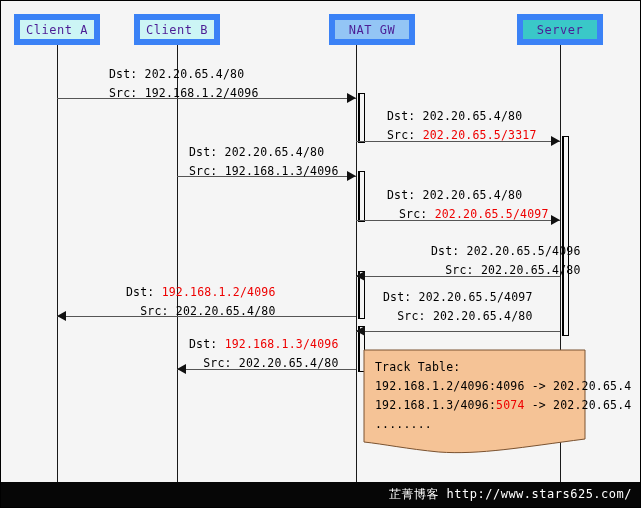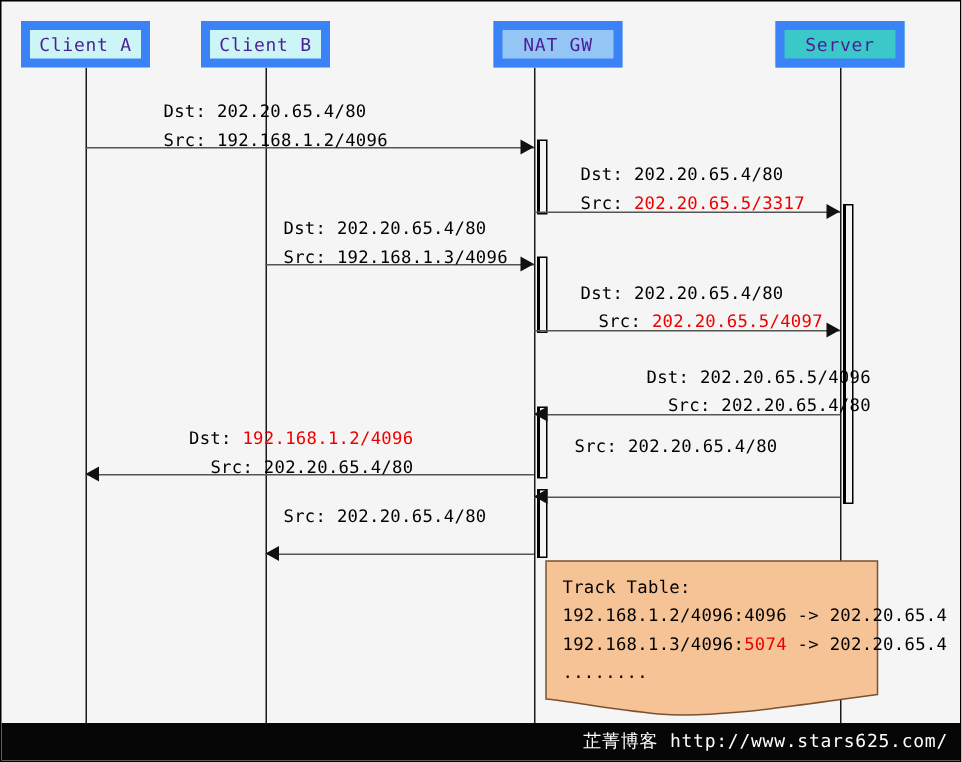--- a/index.html
+++ b/index.html
@@ -73,21 +73,20 @@
     white-space: nowrap;
     letter-spacing: 0.2px;
   }
   .msg-label .hl {
     color: #ee0000;
   }
   
   .note {
     position: absolute;
     box-sizing: border-box;
-    margin-top: 24px;
   }
   .note-body {
     position: absolute;
     left: 0;
     top: 0;
     width: 100%;
     height: 100%;
   }
   .note-text {
     position: absolute;
@@ -175,25 +174,27 @@
       </div>
       <div class="msg-line" style="left: 56px; top: 315px; width: 299px;"></div>
       <div class="arrow-head left" style="top: 310px; left: 56px;"></div>
       <div class="msg-label" style="left: 93px; top: 282px; margin-left: 32px;">
         <div><span>Dst:  </span><span class="hl">192.168.1.2/4096</span></div>
         <div style="text-align: right;">Src:  202.20.65.4/80</div>
       </div>
       <div class="msg-line" style="left: 355px; top: 330px; width: 204px;"></div>
       <div class="arrow-head left" style="top: 325px; left: 355px;"></div>
       <div class="msg-label" style="left: 382px; top: 287px;">
+        <div>Dst:  202.20.65.5/4097</div>
         <div style="text-align: right;"><span>Src:  </span><span>202.20.65.4/80</span></div>
       </div>
       <div class="msg-line" style="left: 176px; top: 368px; width: 179px;"></div>
       <div class="arrow-head left" style="top: 363px; left: 176px;"></div>
       <div class="msg-label" style="left: 188px; top: 334px;">
+        <div><span>Dst:  </span><span class="hl">192.168.1.3/4096</span></div>
         <div style="text-align: right;">Src:  202.20.65.4/80</div>
       </div>
     </div>
   <div id="layer-actors">
       <div class="actor-box" style="left: 13px; top: 13px; width: 86px; height: 31px; background: rgb(204, 245, 245);">
         <span>Client A</span>
       </div>
       <div class="actor-box" style="left: 133px; top: 13px; width: 86px; height: 31px; background: rgb(204, 245, 245);">
         <span>Client B</span>
       </div>

